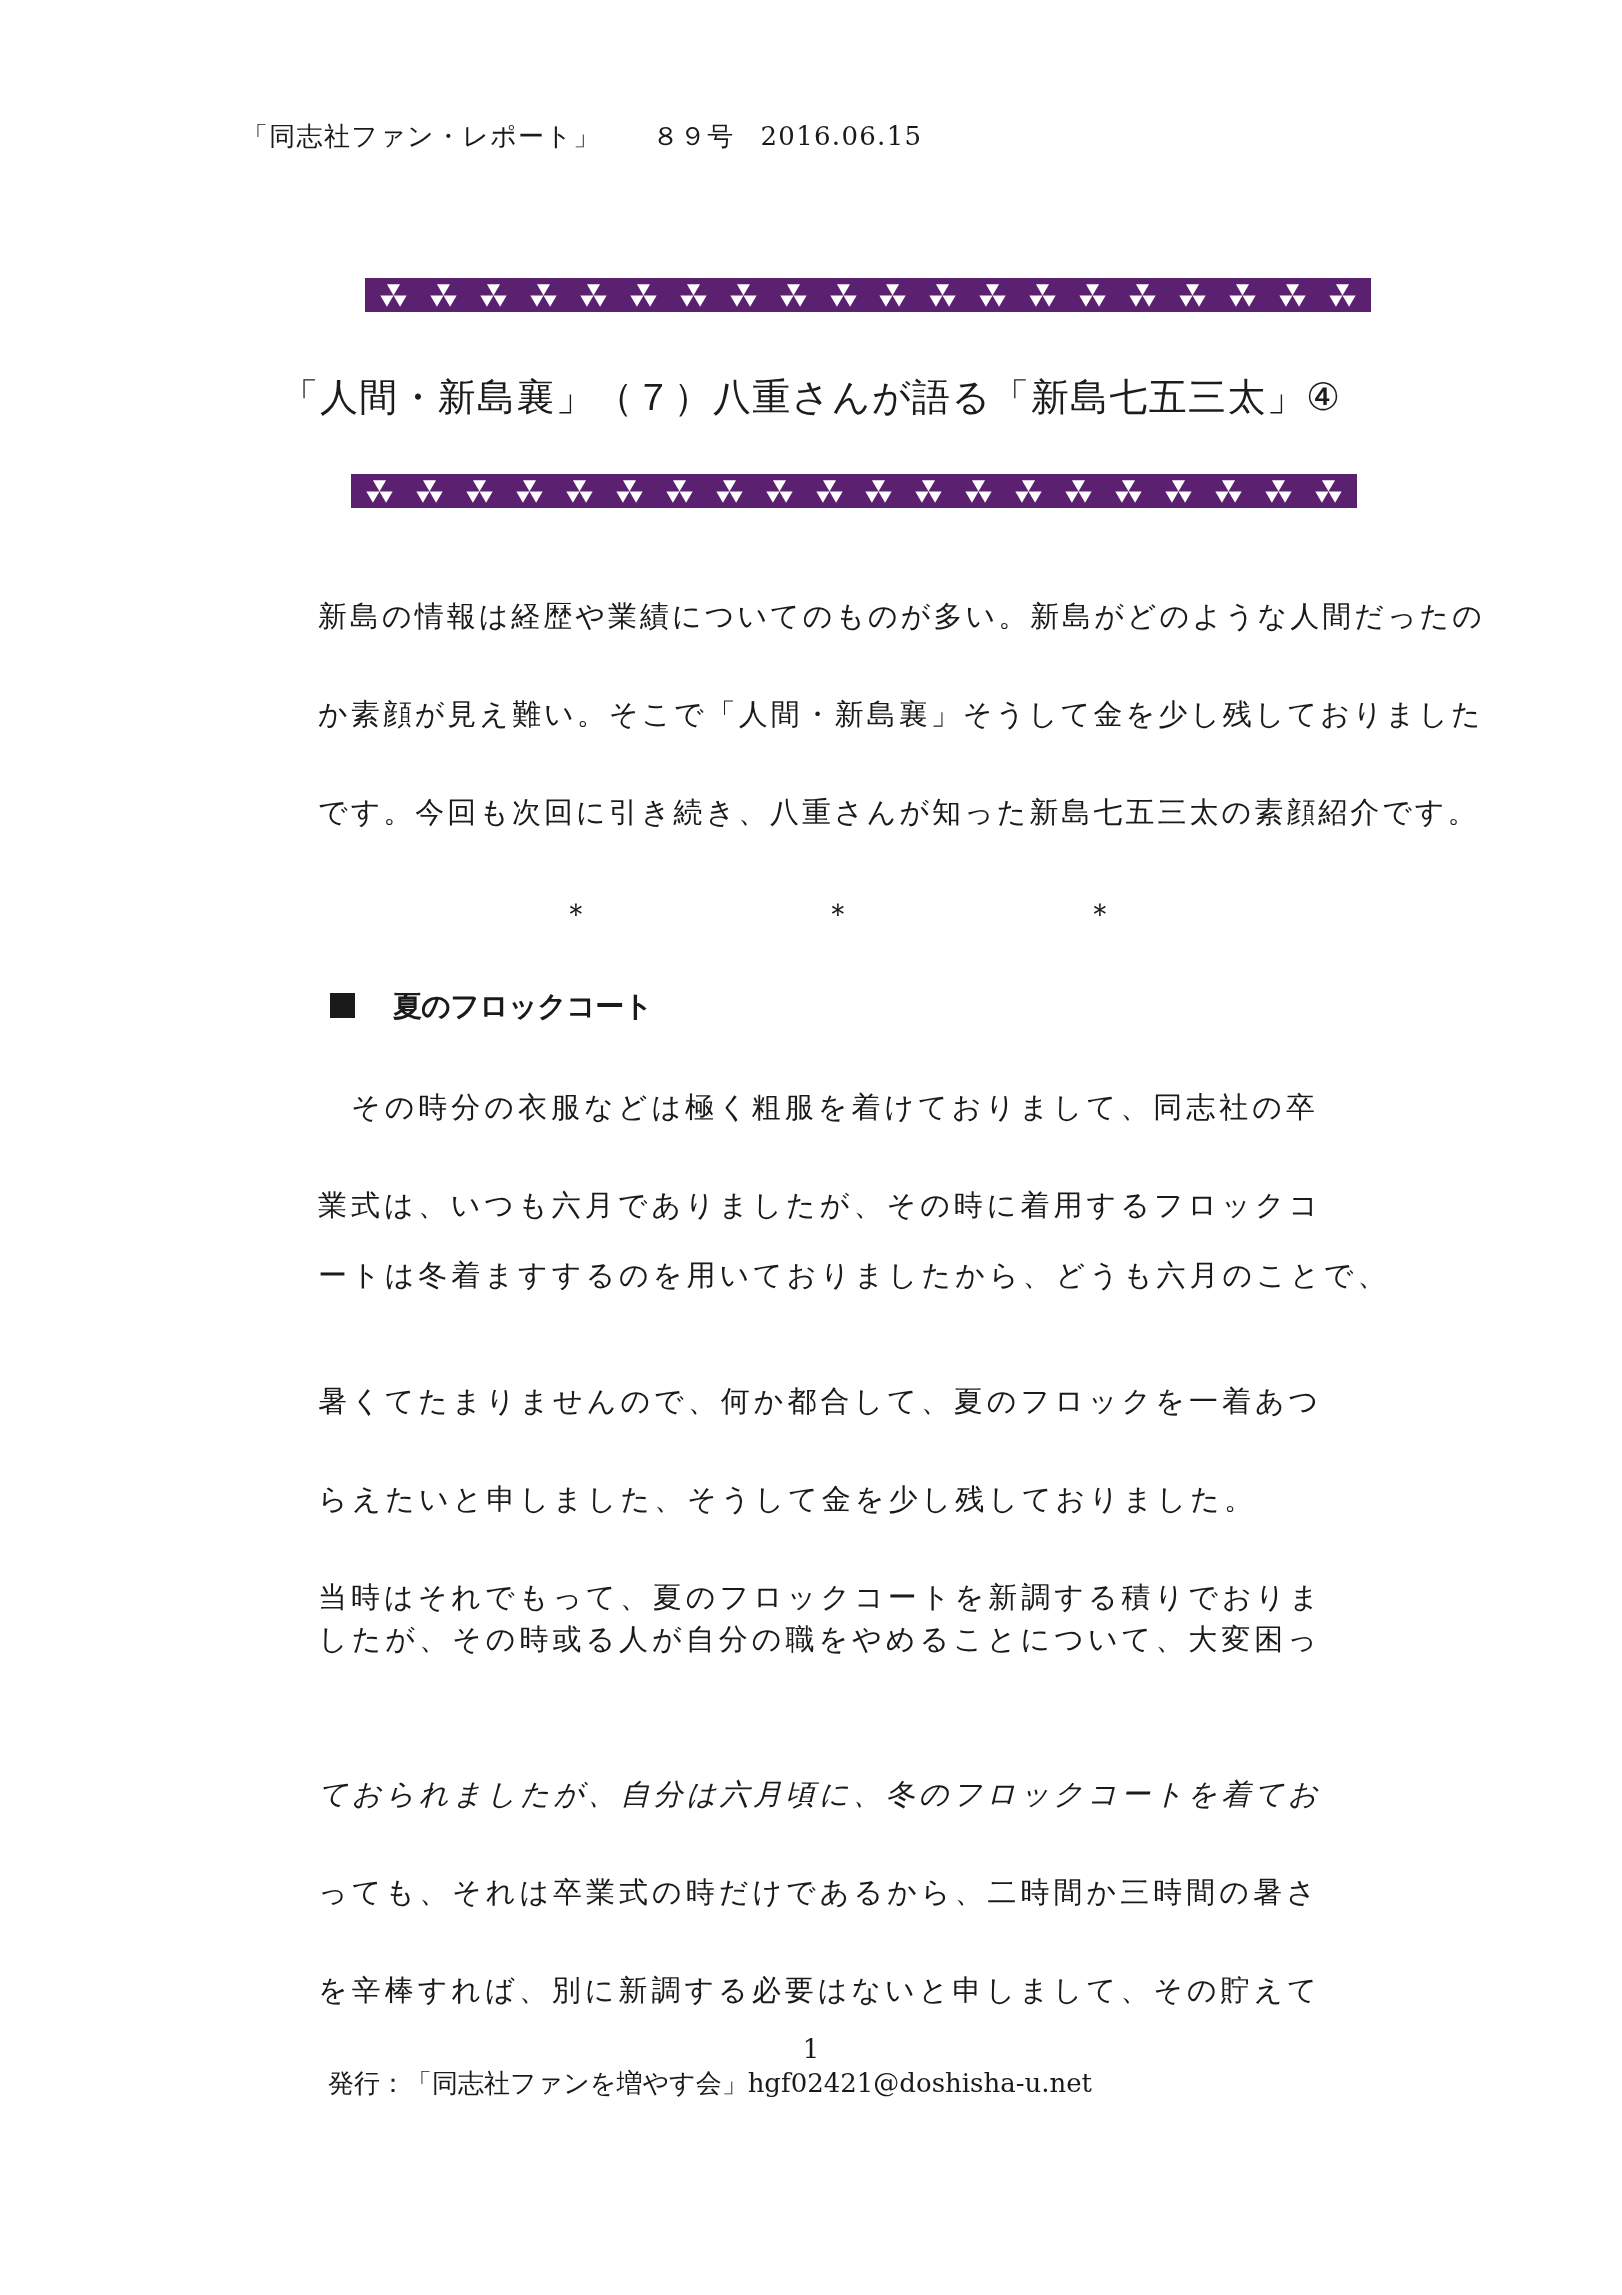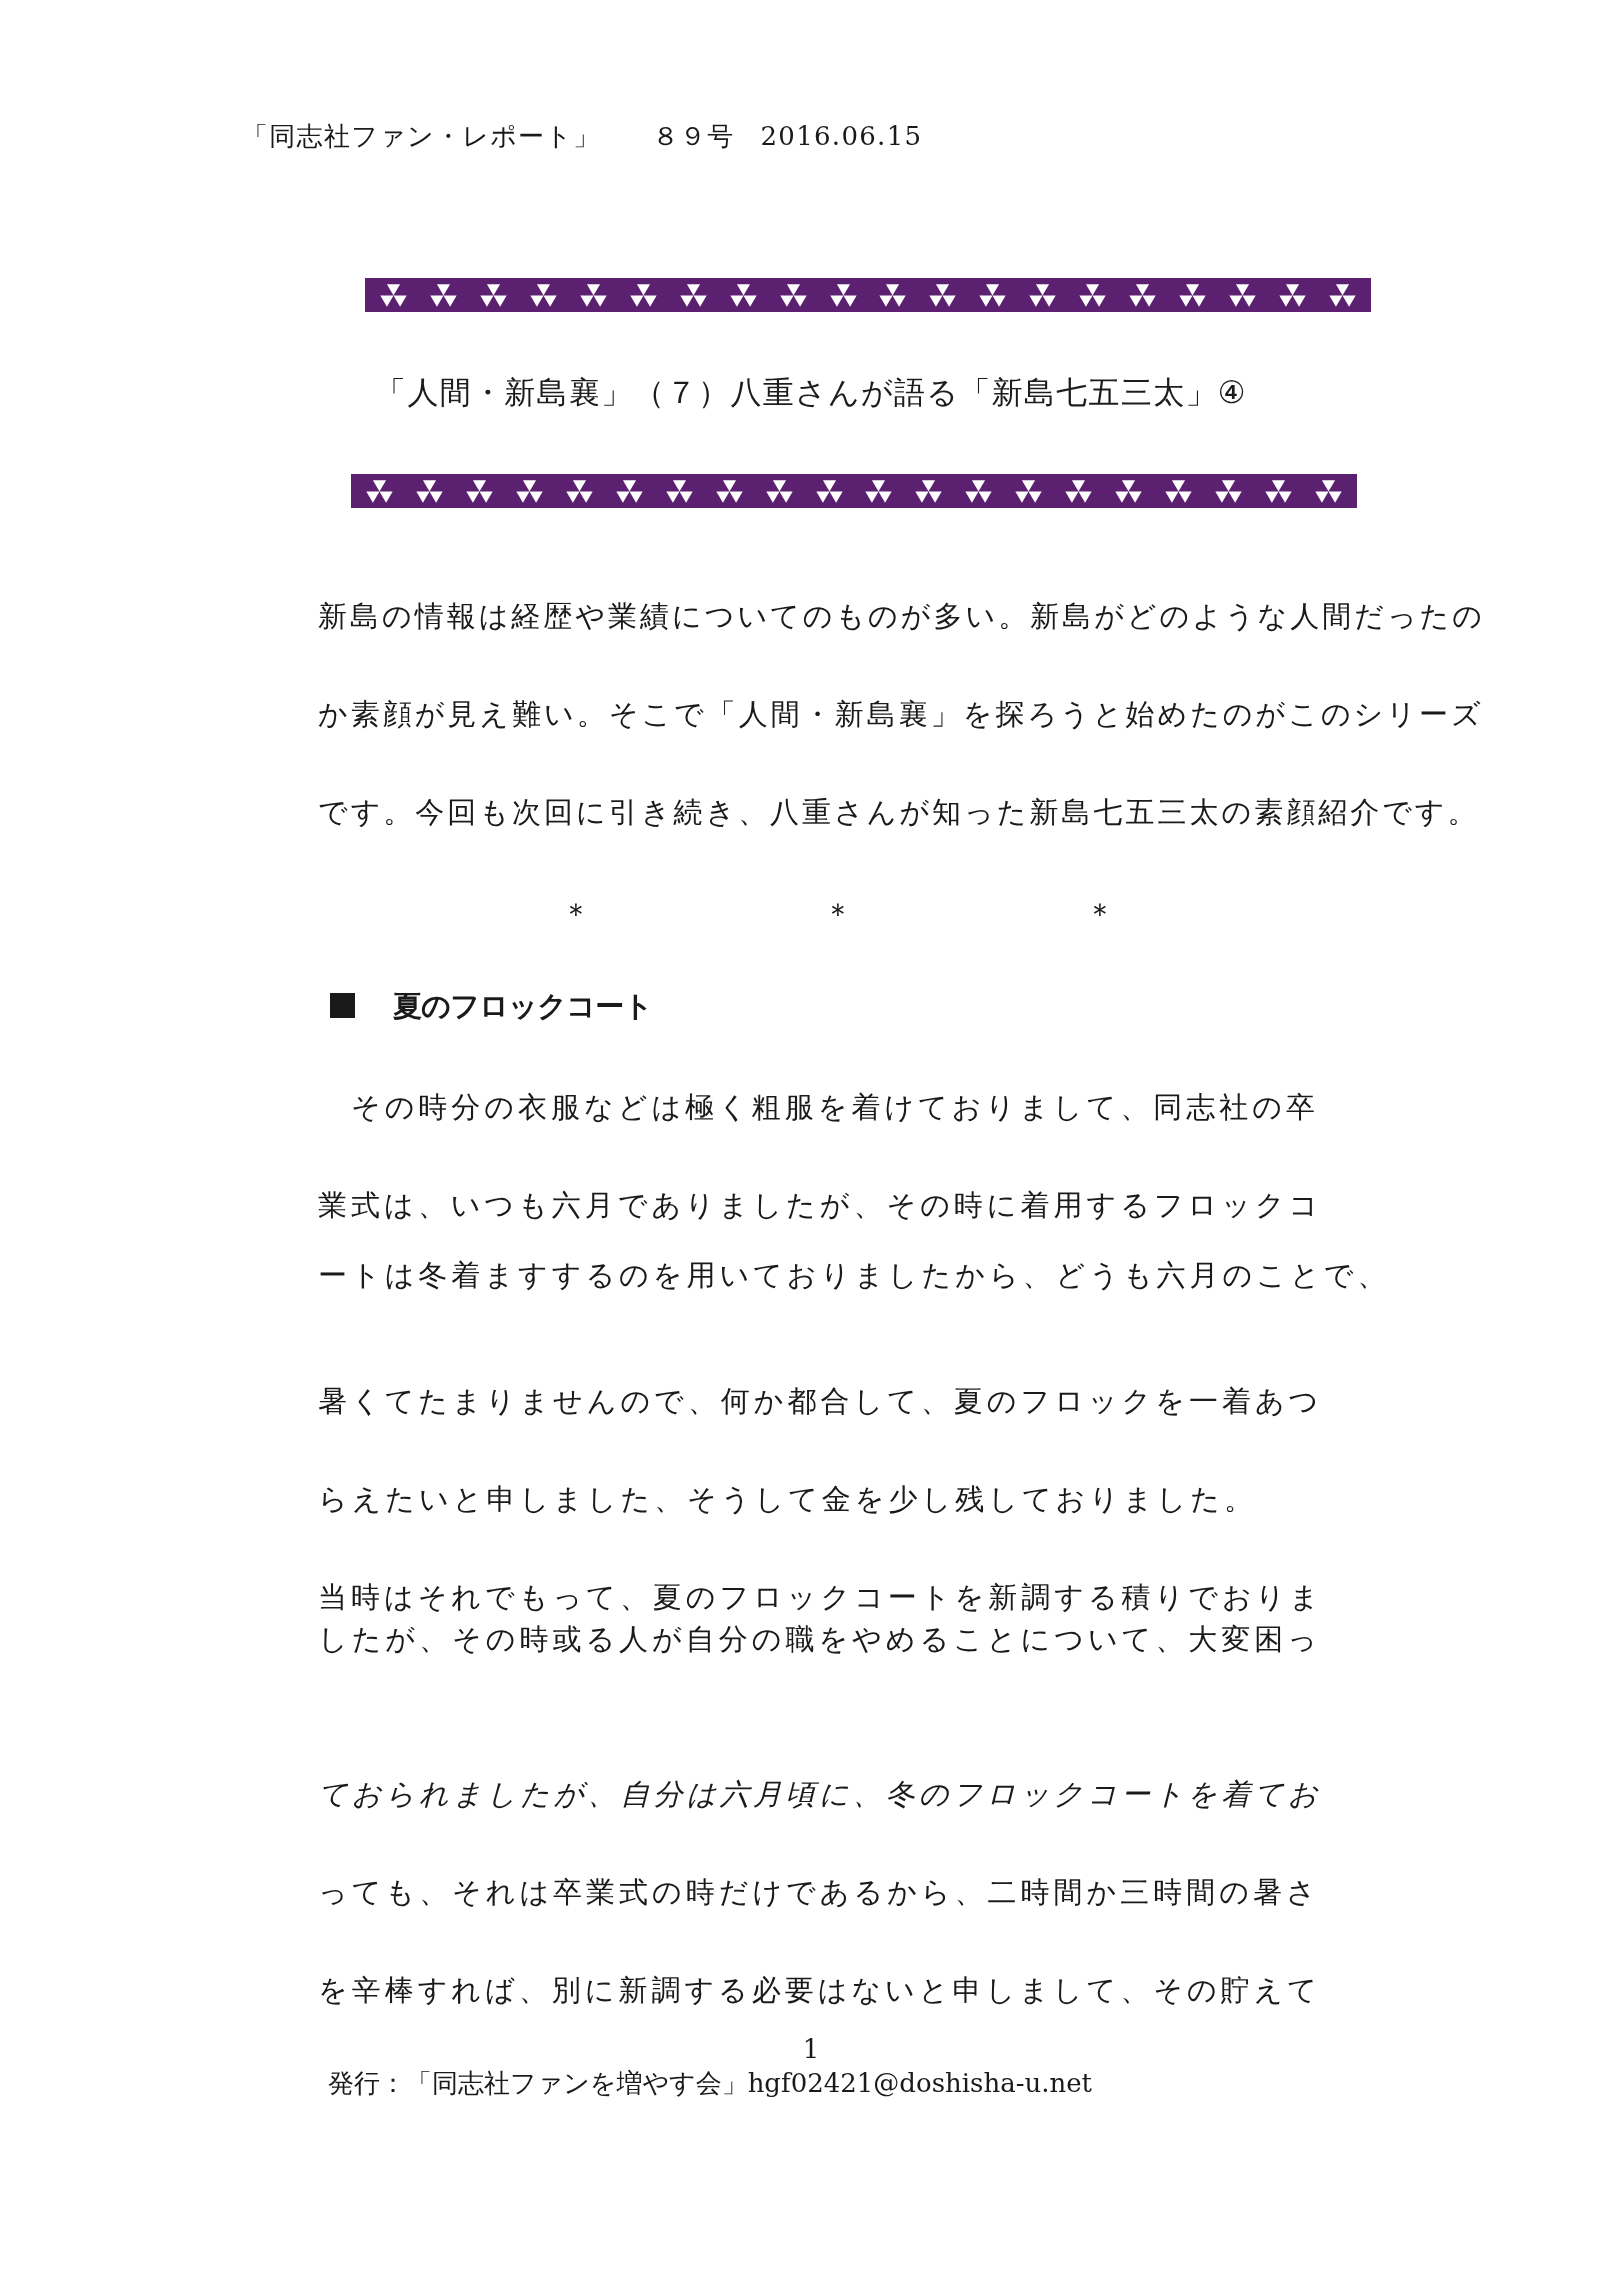--- a/index.html
+++ b/index.html
@@ -14,21 +14,21 @@
   #running-header .gap2 { display: inline-block; width: 26px; }
 
   .banner { position: absolute; height: 34px; background: #5b206f;
             display: flex; align-items: center; justify-content: space-around;
             box-sizing: border-box; padding: 0 3.9px; }
   #banner-top { left: 365px; top: 278px; width: 1006px; }
   #banner-bottom { left: 351px; top: 474px; width: 1006px; }
   .motif { width: 29px; height: 25px; display: block; }
 
   #article-title { left: 0; width: 1622px; text-align: center; top: 372px;
-                   font-size: 31px; letter-spacing: 1.3px; color: #1c1c1c; }
+                   font-size: 38px; letter-spacing: 1.3px; color: #1c1c1c; }
 
   .intro-line { left: 318px; font-size: 29px; letter-spacing: 3px; }
   #intro-0 { top: 597px; }
   #intro-1 { top: 695px; }
   #intro-2 { top: 793px; }
 
   .asterisk { top: 894px; font-size: 30px; }
   #ast-0 { left: 561px; }
   #ast-1 { left: 823px; }
   #ast-2 { left: 1085px; }
@@ -251,21 +251,21 @@
     </svg>
     <svg class="motif" viewBox="0 0 44 38">
       <polygon points="12,2 32,2 22,19" fill="#ffffff"></polygon>
       <polygon points="2,19 22,19 12,36" fill="#ffffff"></polygon>
       <polygon points="22,19 42,19 32,36" fill="#ffffff"></polygon>
     </svg>
   </div>
 
 <div>
   <div id="intro-0" class="abs serif intro-line">新島の情報は経歴や業績についてのものが多い。新島がどのような人間だったの</div>
-  <div id="intro-1" class="abs serif intro-line">か素顔が見え難い。そこで「人間・新島襄」を探ろうと始めたのがこのシリーズ</div>
+  <div id="intro-1" class="abs serif intro-line">か素顔が見え難い。そこで「人間・新島襄」そうして金を少し残しておりました</div>
   <div id="intro-2" class="abs serif intro-line">です。今回も次回に引き続き、八重さんが知った新島七五三太の素顔紹介です。</div>
 </div>
 
 <div>
   <span id="ast-0" class="abs serif asterisk">＊</span>
   <span id="ast-1" class="abs serif asterisk">＊</span>
   <span id="ast-2" class="abs serif asterisk">＊</span>
 </div>
 
 <div id="section-square" class="abs"></div>

